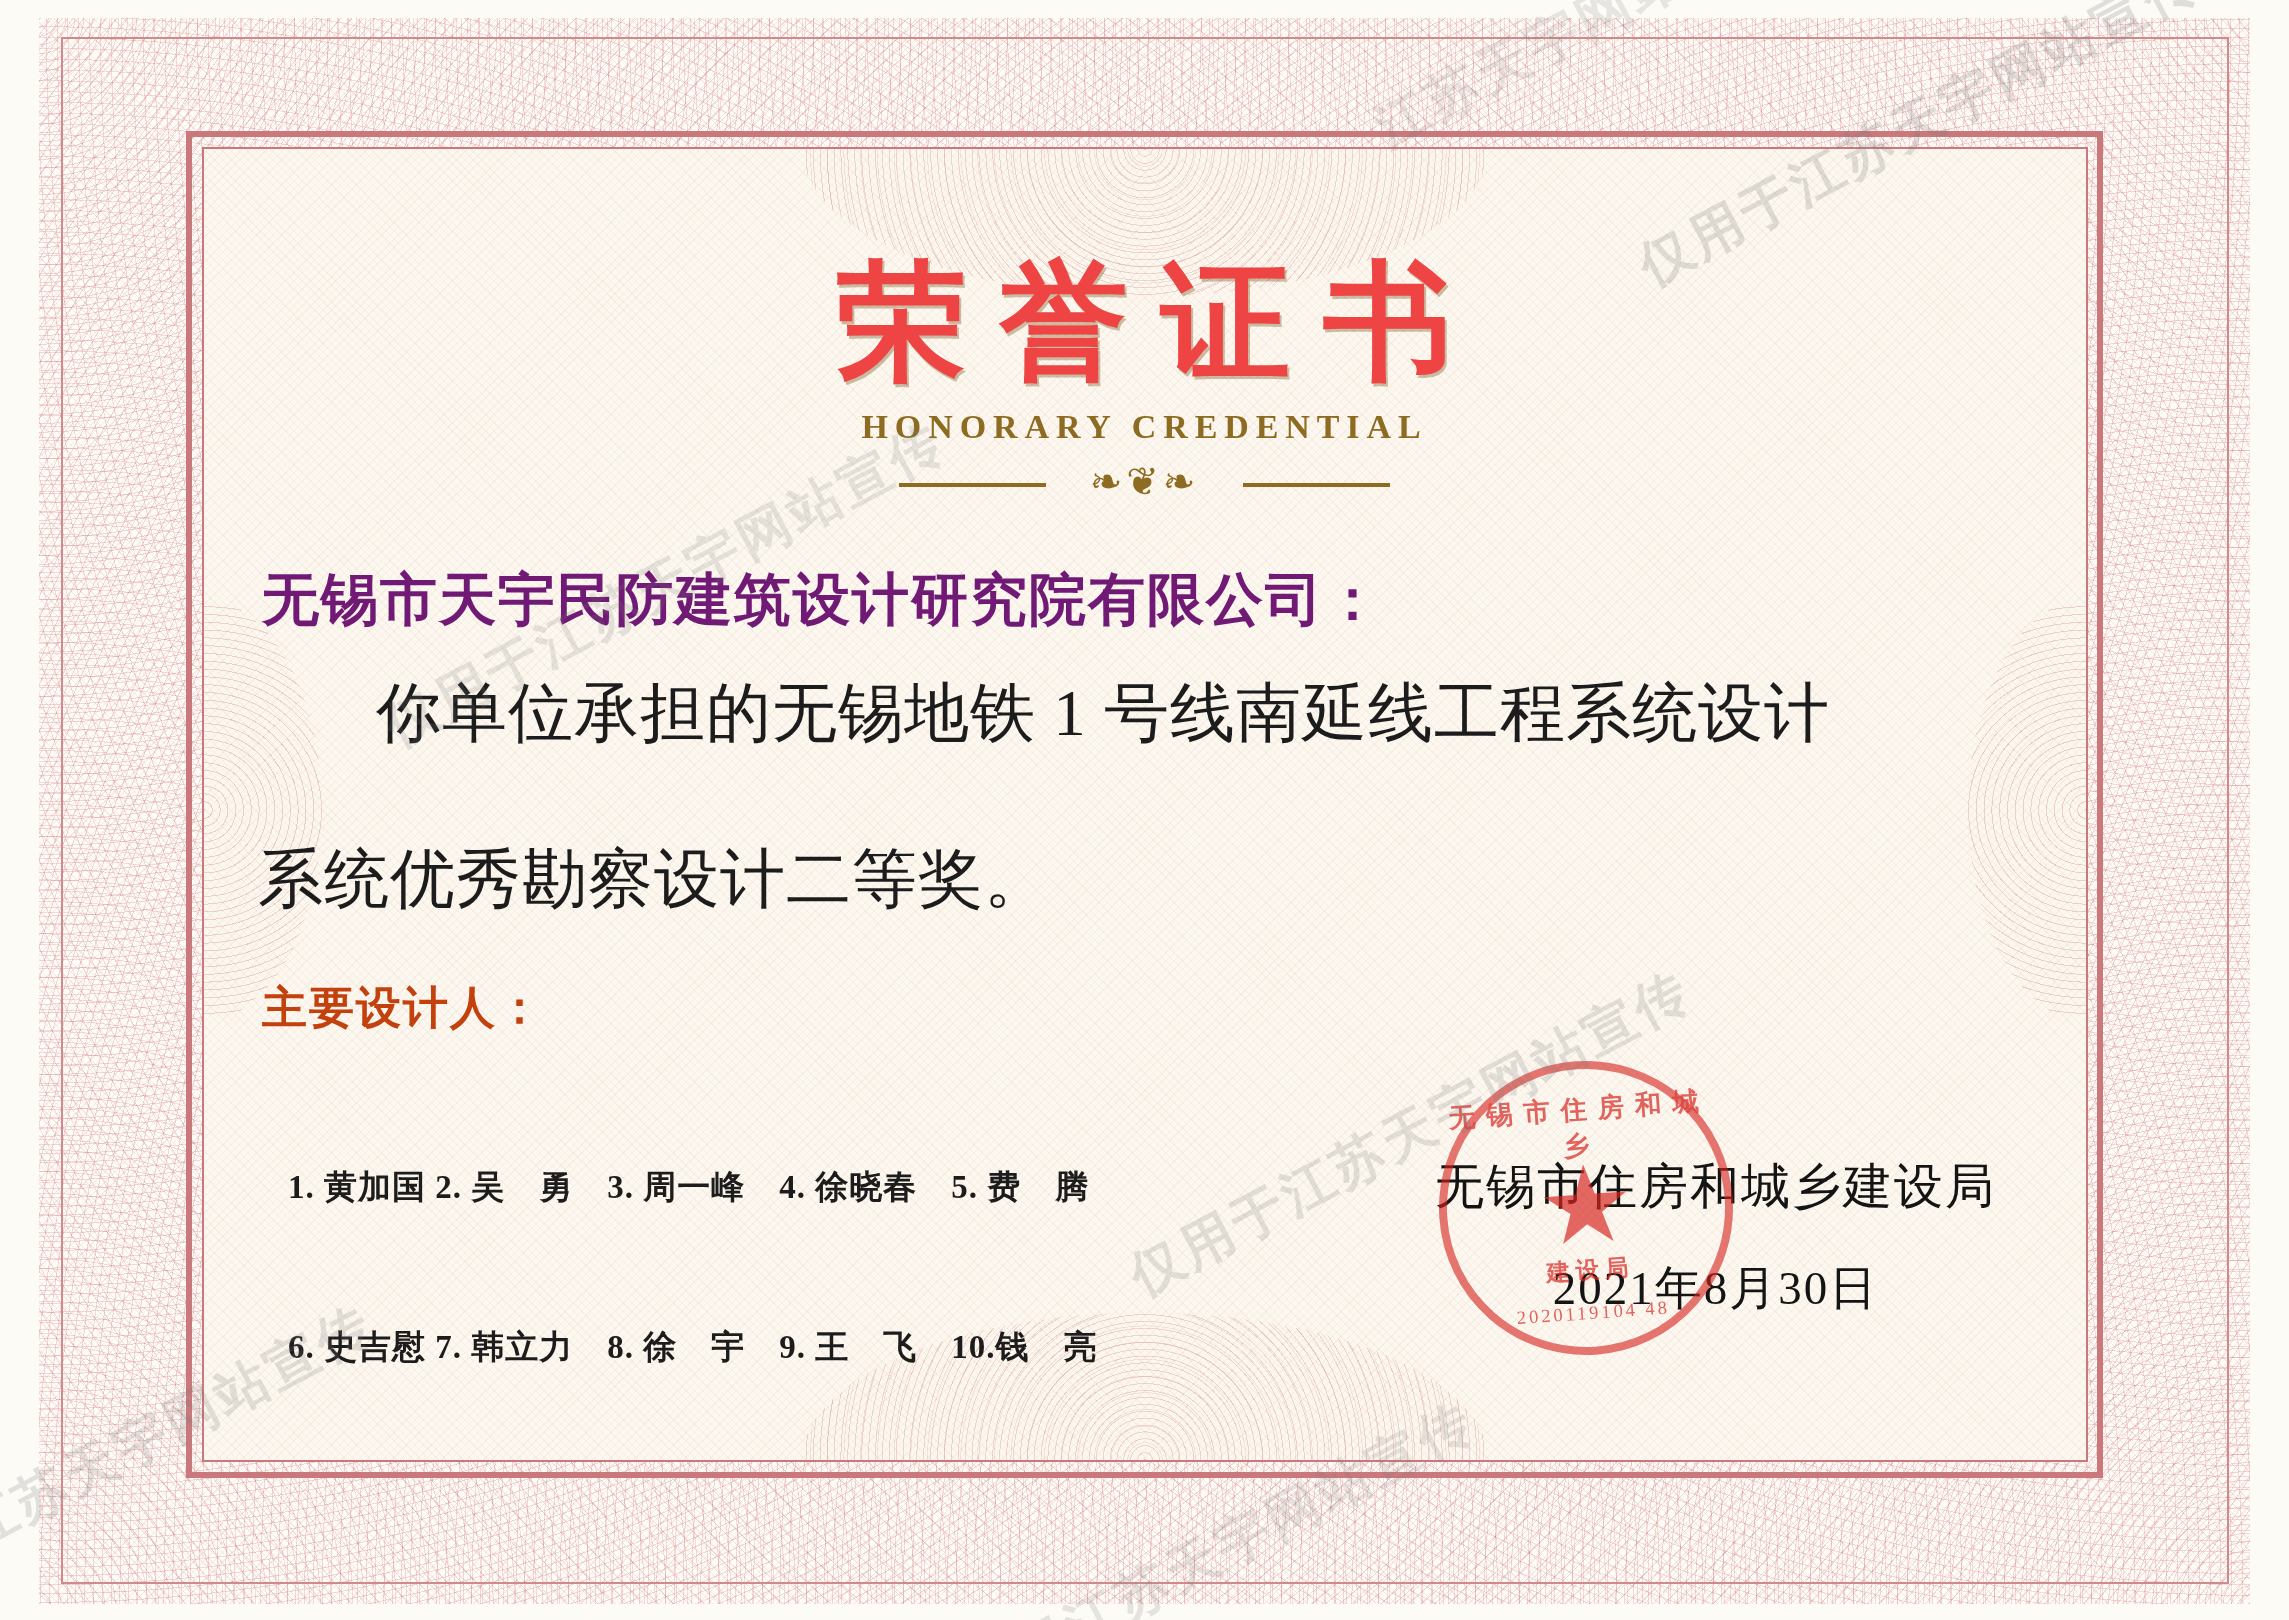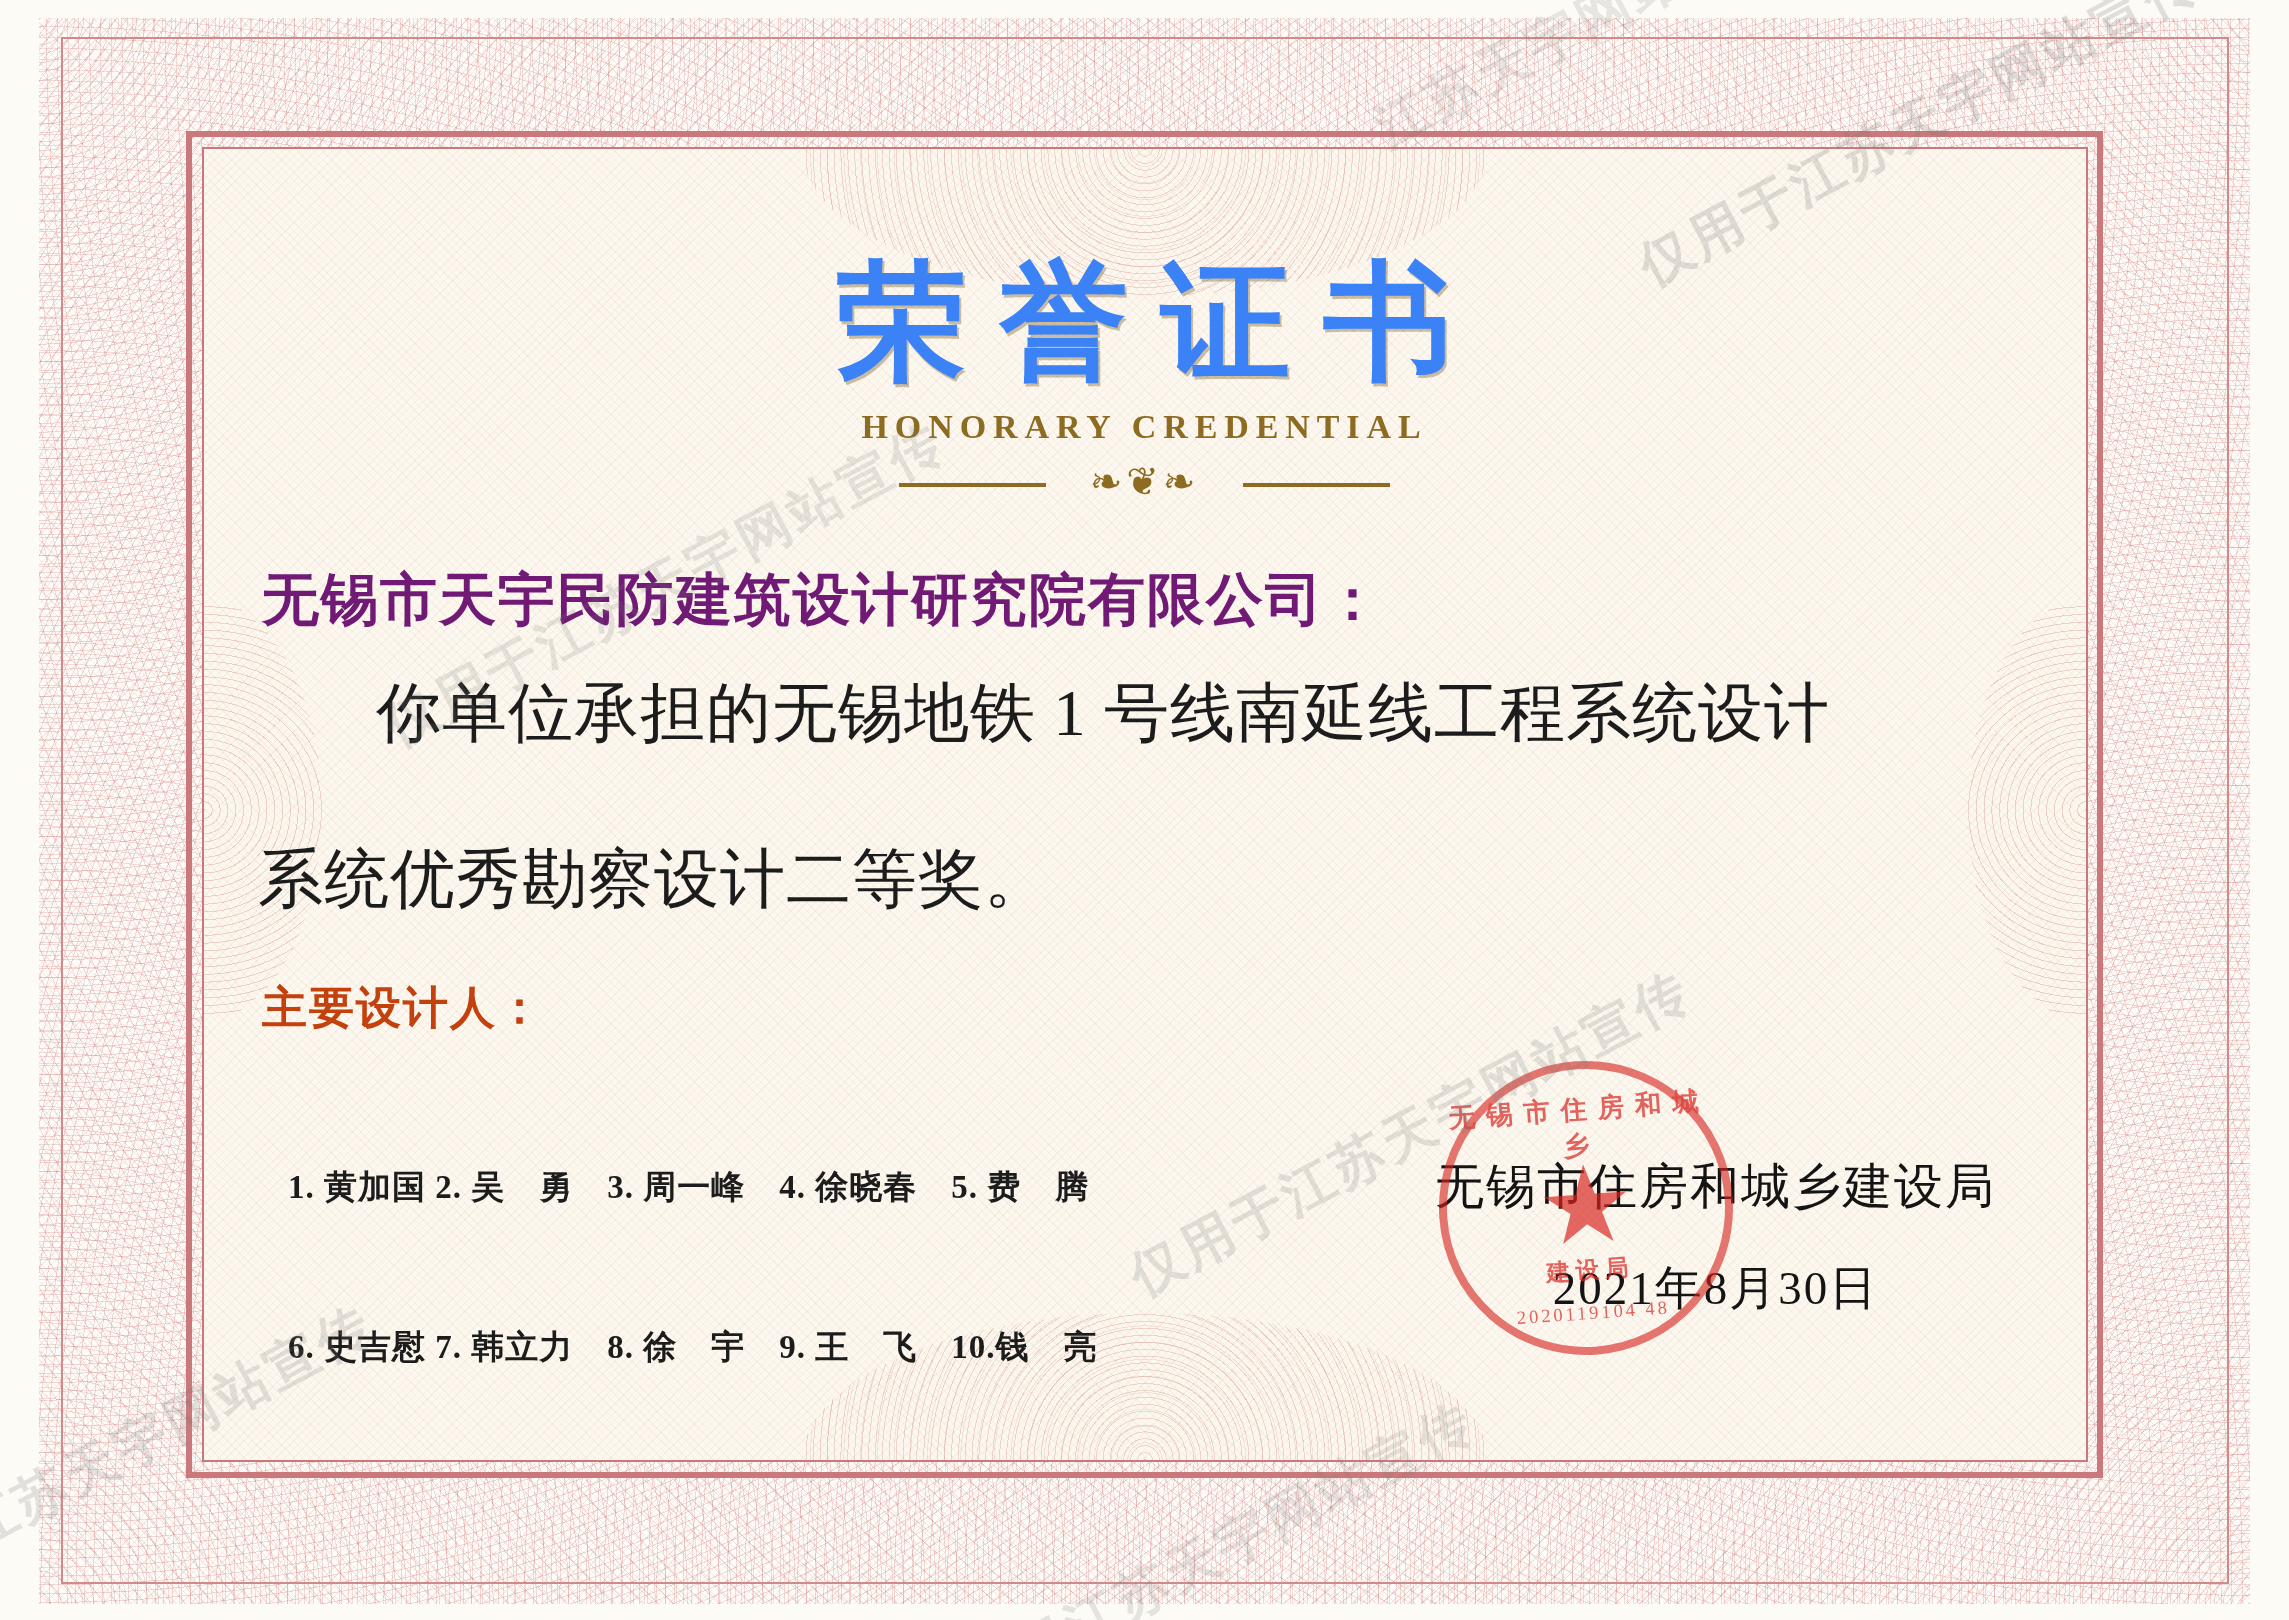--- a/index.html
+++ b/index.html
@@ -118,21 +118,21 @@
   }
 
   .title-zh {
     text-align: center;
     margin-top: 86px;
     font-family: "Liberation Serif", serif;
     font-weight: 700;
     font-size: 129px;
     letter-spacing: 33px;
     text-indent: 33px;
-    color: #3b82f6;
+    color: #ef4444;
     background: linear-gradient(180deg, #c7a košt 0%, #8a6a1d 100%);
     -webkit-background-clip: text;
     line-height: 1.08;
     text-shadow: 2px 2.9px 0 rgba(110,80,20,0.35);
   }
   .title-en {
     text-align: center;
     margin-top: 15.7px;
     font-family: "Liberation Serif", serif;
     font-size: 34px;

